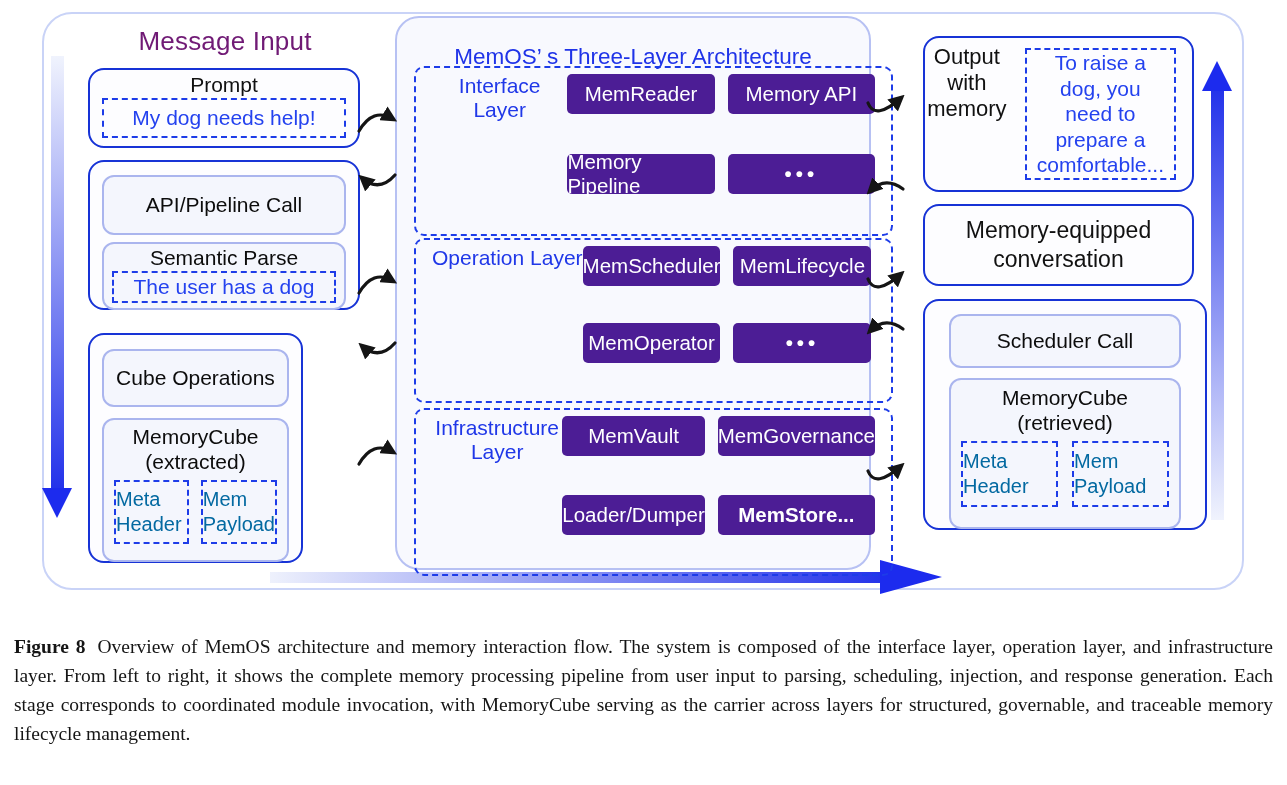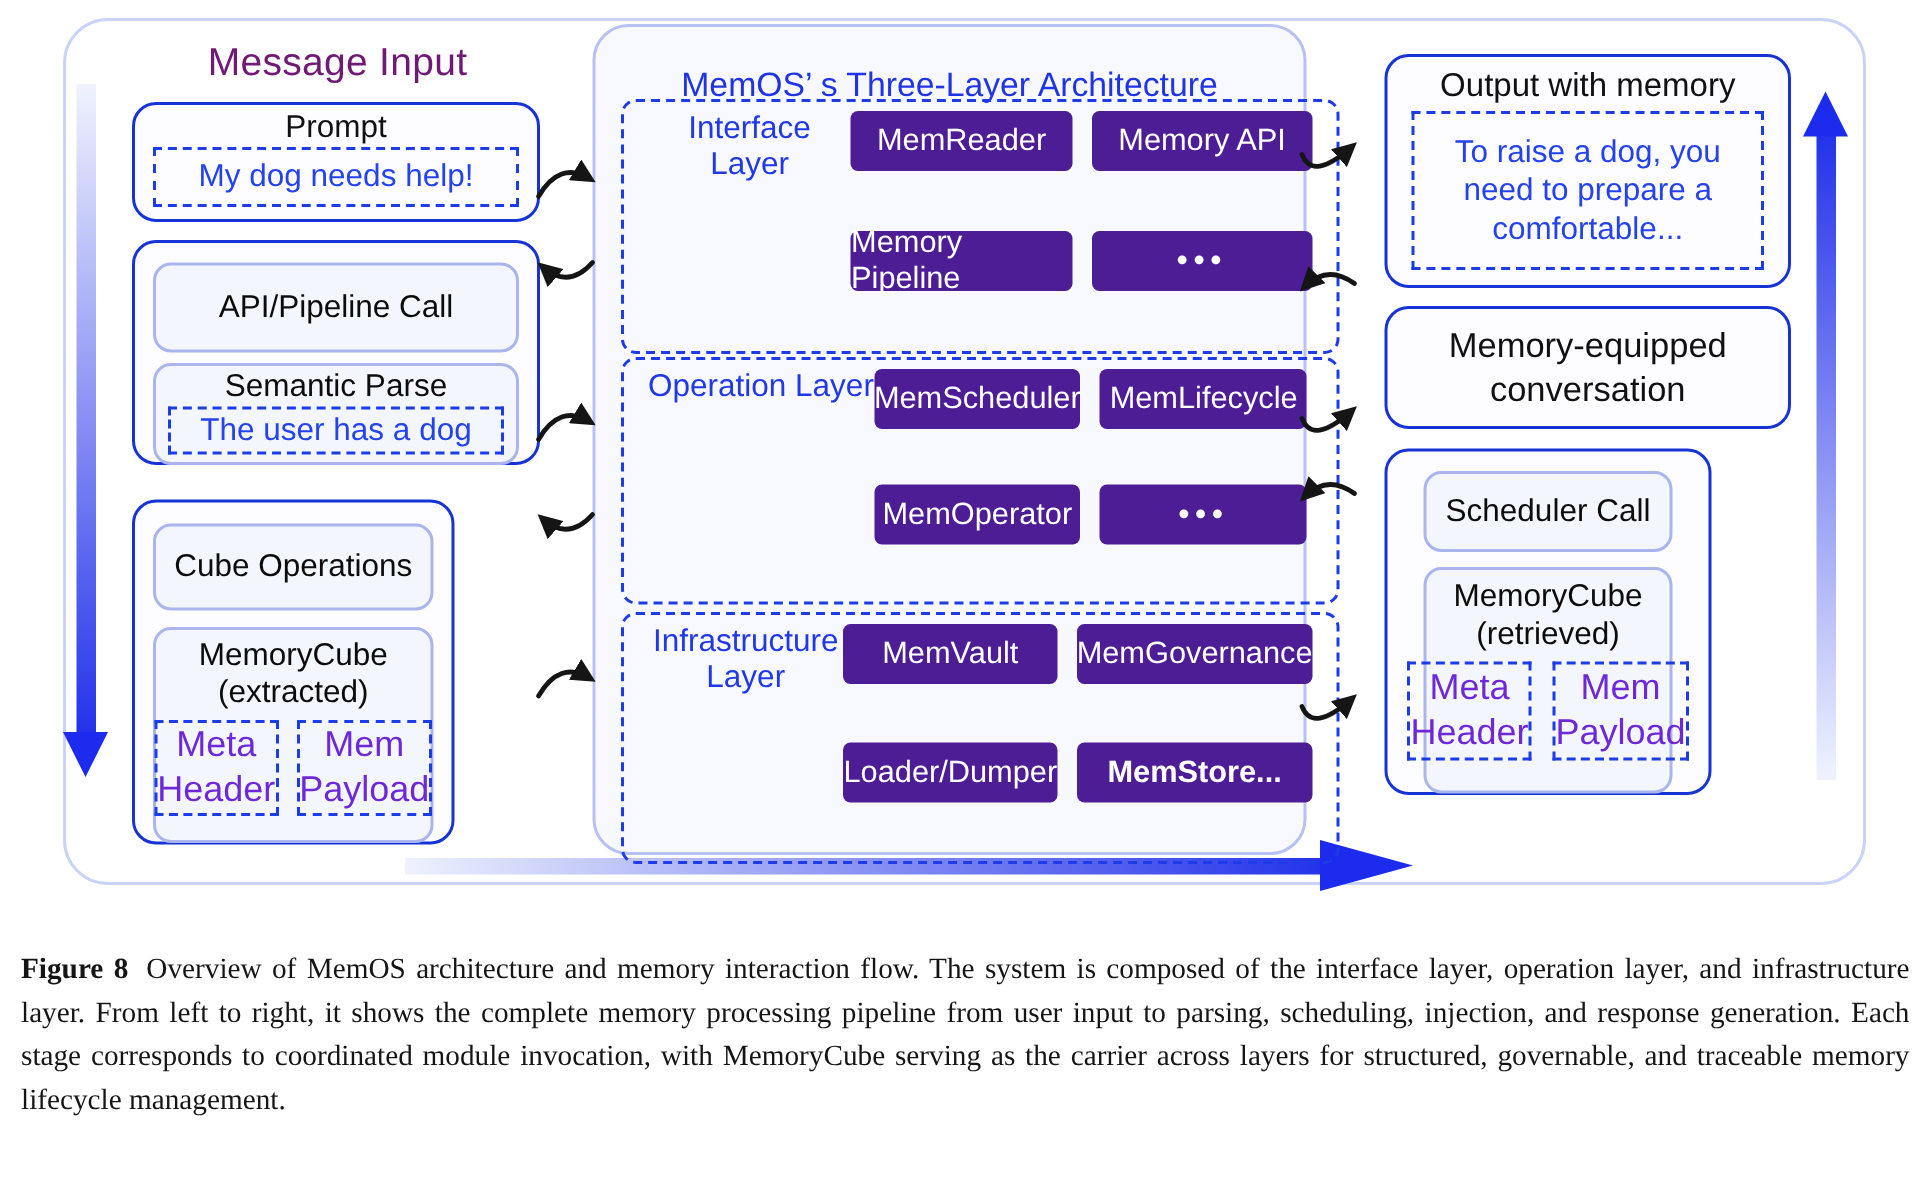--- a/index.html
+++ b/index.html
@@ -36,21 +36,21 @@
   .btn{height:40px;background:#4c1d95;border-radius:5px;color:#fff;font-size:20.5px;
        display:flex;align-items:center;justify-content:center;}
   .btn.dots{font-weight:bold;letter-spacing:4px;}
 
   
   .quote{border:2px dashed #1d3ce8;color:#2442ef;font-size:21px;text-align:center;
          display:flex;align-items:center;justify-content:center;line-height:1.22;}
 
   .inner-label{font-size:21px;color:#0c0c0c;text-align:right;display:flex;align-items:center;justify-content:center;}
 
-  .minibox{border:2px dashed #1d3ce8;color:#6d28d9;font-size:24px;line-height:1.25;text-align:center;
+  .minibox{border:2px dashed #1d3ce8;color:#0369a1;font-size:20px;line-height:1.25;text-align:left;
            display:flex;align-items:center;justify-content:center;}
 
   svg.curve{position:absolute;overflow:visible;}
 
   
   .caption{position:absolute;left:14px;top:612px;width:1259px;
            font-family:"Liberation Serif",serif;font-size:19.5px;line-height:29px;
            text-align:justify;color:#151515;}
   .caption .lab{font-weight:bold;margin-right:12px;}
 </style>
@@ -130,28 +130,28 @@
       <div class="layer-title">Infrastructure Layer</div>
       <div class="modgrid">
         <div class="btn">MemVault</div>
         <div class="btn">MemGovernance</div>
         <div class="btn">Loader/Dumper</div>
         <div class="btn" style="font-weight:bold;">MemStore...</div>
       </div>
     </div>
   </div>
 
-  <div class="abs box-strong" style="left:923px;top:36px;width:271px;height:156px;display:flex;flex-direction:column;padding-top:6px;">
+  <div class="abs box-strong" style="left:923px;top:36px;width:271px;height:156px;display:flex;flex-direction:row;padding-top:6px;">
     <div style="text-align:center;font-size:22px;">Output with memory</div>
     <div class="quote" style="margin:4px 16px 10px;flex:1;padding:0 10px;">To raise a dog, you need to prepare a comfortable...</div>
   </div>
 
   <div class="abs box-strong" style="left:923px;top:204px;width:271px;height:82px;display:flex;align-items:center;justify-content:center;text-align:center;font-size:23px;line-height:1.25;padding:0 30px;">Memory-equipped conversation</div>
 
-  <div class="abs box-strong" style="left:923px;top:299px;width:218px;height:231px;padding:13px 24px;">
+  <div class="abs box-strong" style="left:923px;top:299px;width:284px;height:231px;padding:13px 24px;">
     <div class="box-soft inner-label" style="height:50px;margin-bottom:10px;">Scheduler Call</div>
     <div class="box-soft" style="height:142px;padding:5px 10px 0;display:flex;flex-direction:column;">
       <div class="inner-label" style="height:25px;">MemoryCube</div>
       <div class="inner-label" style="height:25px;">(retrieved)</div>
       <div style="display:flex;gap:14px;margin-top:6px;justify-content:center;">
         <div class="minibox" style="width:100px;height:62px;">Meta Header</div>
         <div class="minibox" style="width:100px;height:62px;">Mem Payload</div>
       </div>
     </div>
   </div>

